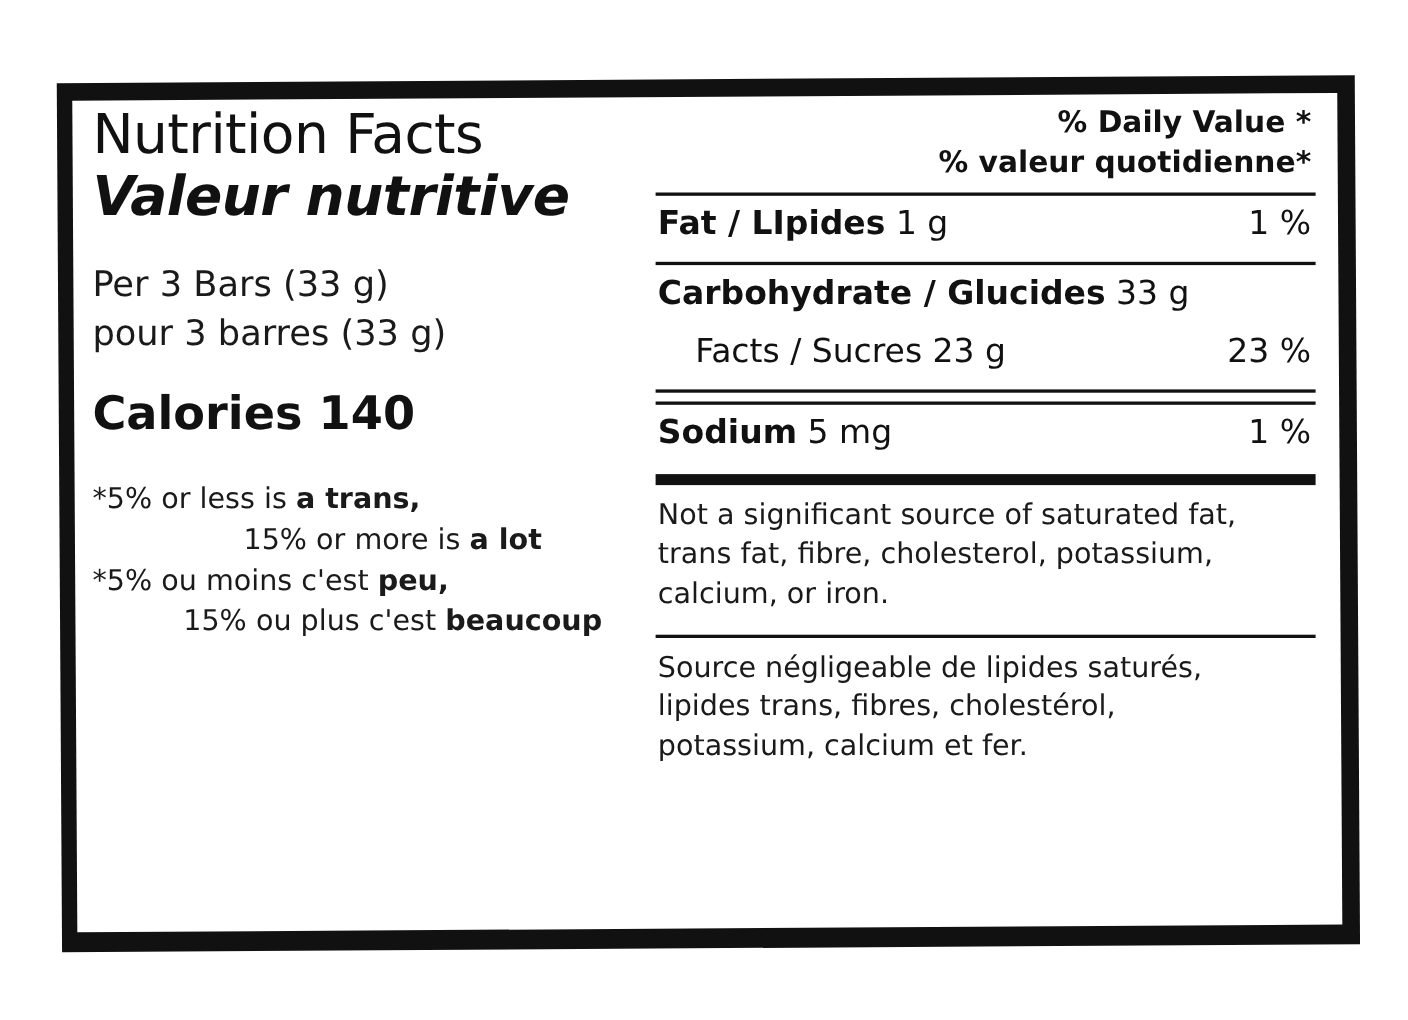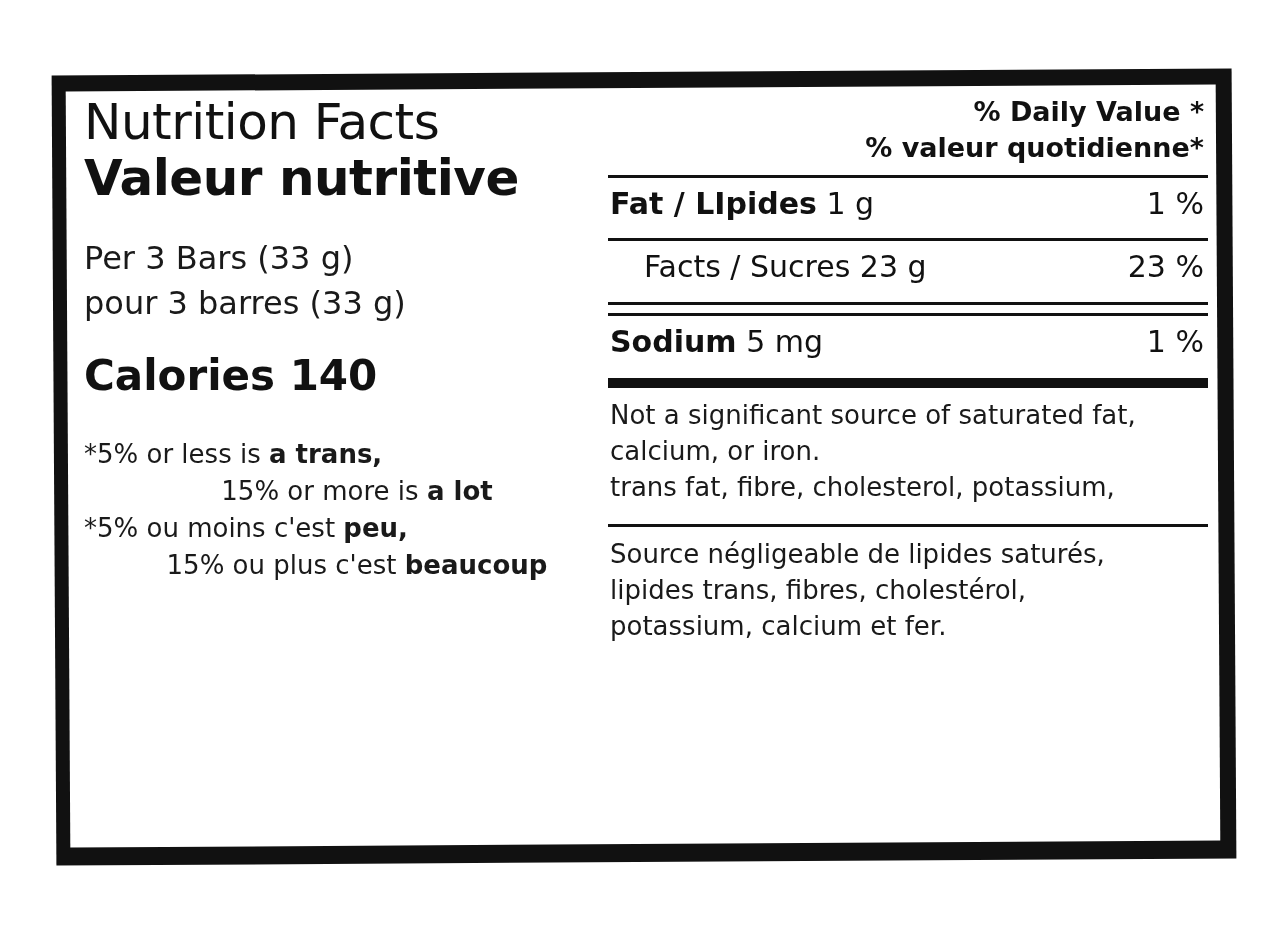--- a/index.html
+++ b/index.html
@@ -67,20 +67,21 @@
     white-space: nowrap;
   }
   .title-fr {
     font-size: 50px;
     font-weight: bold;
     letter-spacing: -0.5px;
     line-height: 1.04;
     color: #111;
     margin: 4px 0 0 0;
     white-space: nowrap;
+    font-style: italic;
   }
   .serving {
     margin-top: 32px;
     font-size: 32px;
     line-height: 1.42;
     color: #1a1a1a;
   }
   .serving div { white-space: nowrap; }
   .calories {
     margin-top: 24px;
@@ -95,21 +96,21 @@
     line-height: 1.42;
     color: #1a1a1a;
   }
   .footnotes .fn-line { white-space: nowrap; }
   .footnotes .indent { padding-left: 26px; text-align: center; }
   .footnotes b { font-weight: bold; }
 
   
   .right-col {
     position: absolute;
-    right: 0;
+    right: 12px;
     top: 0;
     width: 600px;
     margin-left: 24px;
   }
   .dv-head {
     text-align: right;
     font-size: 27px;
     font-weight: bold;
     line-height: 1.35;
     color: #111;
@@ -188,20 +189,27 @@
       <div class="nut-row">
         <span class="label">
           <span class="bold">Fat / LIpides</span>
           <span>1 g</span>
         </span>
         <span class="pct">1 %</span>
       </div>
 
       <div class="rule"></div>
 
+      <div class="nut-row">
+        <span class="label">
+          <span class="bold">Carbohydrate / Glucides</span>
+          <span>33 g</span>
+        </span>
+        <span class="pct"></span>
+      </div>
 
       <div class="nut-row sub">
         <span class="label">
           <span>Facts / Sucres</span>
           <span>23 g</span>
         </span>
         <span class="pct">23 %</span>
       </div>
 
       <div class="rule"></div>
@@ -214,22 +222,22 @@
           <span class="bold">Sodium</span>
           <span>5 mg</span>
         </span>
         <span class="pct">1 %</span>
       </div>
 
       <div class="rule thick"></div>
 
       <div class="note">
         <div>Not a significant source of saturated fat,</div>
+        <div>trans fat, fibre, cholesterol, potassium,</div>
         <div>calcium, or iron.</div>
-        <div>trans fat, fibre, cholesterol, potassium,</div>
       </div>
 
       <div class="rule"></div>
 
       <div class="note">
         <div>Source négligeable de lipides saturés,</div>
         <div>lipides trans, fibres, cholestérol,</div>
         <div>potassium, calcium et fer.</div>
       </div>
     </div>

